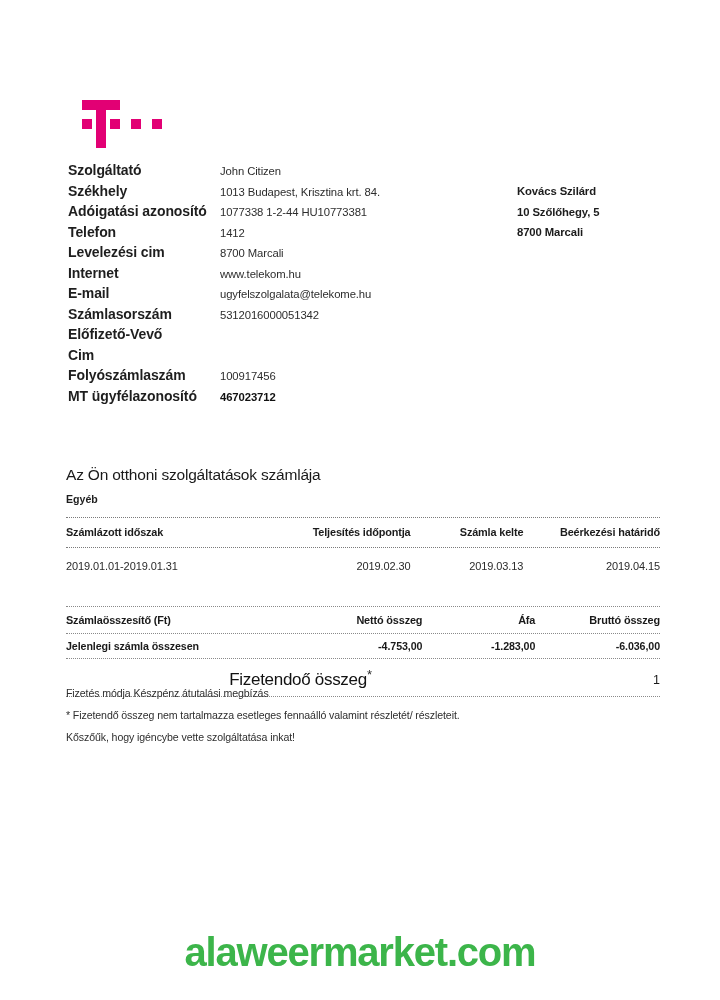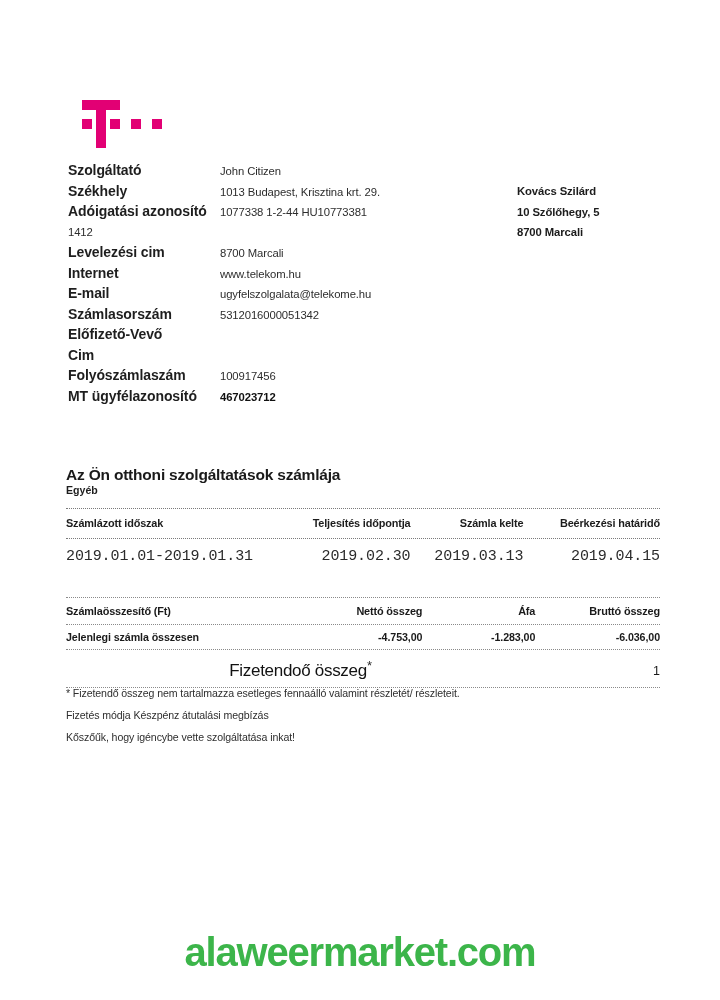--- a/index.html
+++ b/index.html
@@ -82,23 +82,24 @@
 
   
   .invoice {
     position: absolute;
     left: 66px;
     top: 466px;
     width: 594px;
   }
   .inv-title {
     font-size: 15.5px;
-    font-weight: bold;
+    font-weight: normal;
     color: #1a1a1a;
     letter-spacing: -0.2px;
+    margin-bottom: 9px;
   }
   .inv-sub {
     font-size: 10.6px;
     font-weight: bold;
     color: #1e1e1e;
     margin-bottom: 12px;
   }
 
   .dotline {
     height: 0;
@@ -123,29 +124,28 @@
     color: #1c1c1c;
     height: 28px;
     line-height: 28px;
     text-align: right;
     letter-spacing: -0.15px;
     white-space: nowrap;
   }
   .hrow th.l { text-align: left; }
 
   .drow td {
-    font-size: 15px;
+    font-size: 11px;
     font-weight: normal;
     color: #2b2b2b;
     height: 34px;
     line-height: 34px;
     text-align: right;
     letter-spacing: -0.1px;
     white-space: nowrap;
-    font-family: Liberation Mono, monospace;
   }
   .drow td.l { text-align: left; }
 
   .srow th {
     font-size: 10.9px;
     font-weight: bold;
     color: #1a1a1a;
     height: 24px;
     line-height: 24px;
     text-align: right;
@@ -237,27 +237,28 @@
   </div>
 
   <div class="info-block">
 
     <div class="info-row">
       <span class="info-label">Szolgáltató</span>
       <span class="info-value">John Citizen</span>
     </div>
     <div class="info-row">
       <span class="info-label">Székhely</span>
-      <span class="info-value">1013 Budapest, Krisztina krt. 29.</span>
+      <span class="info-value">1013 Budapest, Krisztina krt. 84.</span>
     </div>
     <div class="info-row">
       <span class="info-label">Adóigatási azonosító</span>
       <span class="info-value">1077338 1-2-44 HU10773381</span>
     </div>
     <div class="info-row">
+      <span class="info-label">Telefon</span>
       <span class="info-value">1412</span>
     </div>
     <div class="info-row">
       <span class="info-label">Levelezési cim</span>
       <span class="info-value">8700 Marcali</span>
     </div>
     <div class="info-row">
       <span class="info-label">Internet</span>
       <span class="info-value">www.telekom.hu</span>
     </div>
@@ -376,20 +377,20 @@
         <td colspan="4">
               <div class="dotline tight"></div>
             </td>
       </tr>
     </tbody>
       </table>
 
   </div>
 
   <div class="notes">
+    <div class="note">Fizetés módja Készpénz átutalási megbízás</div>
     <div class="note">* Fizetendő összeg nem tartalmazza esetleges fennaálló valamint részletét/ részleteit.</div>
-    <div class="note">Fizetés módja Készpénz átutalási megbízás</div>
     <div class="note">Kőszőűk, hogy igéncybe vette szolgáltatása inkat!</div>
   </div>
 
   <div class="watermark">alaweermarket.com</div>
 
 </div>
 
 </body></html>

